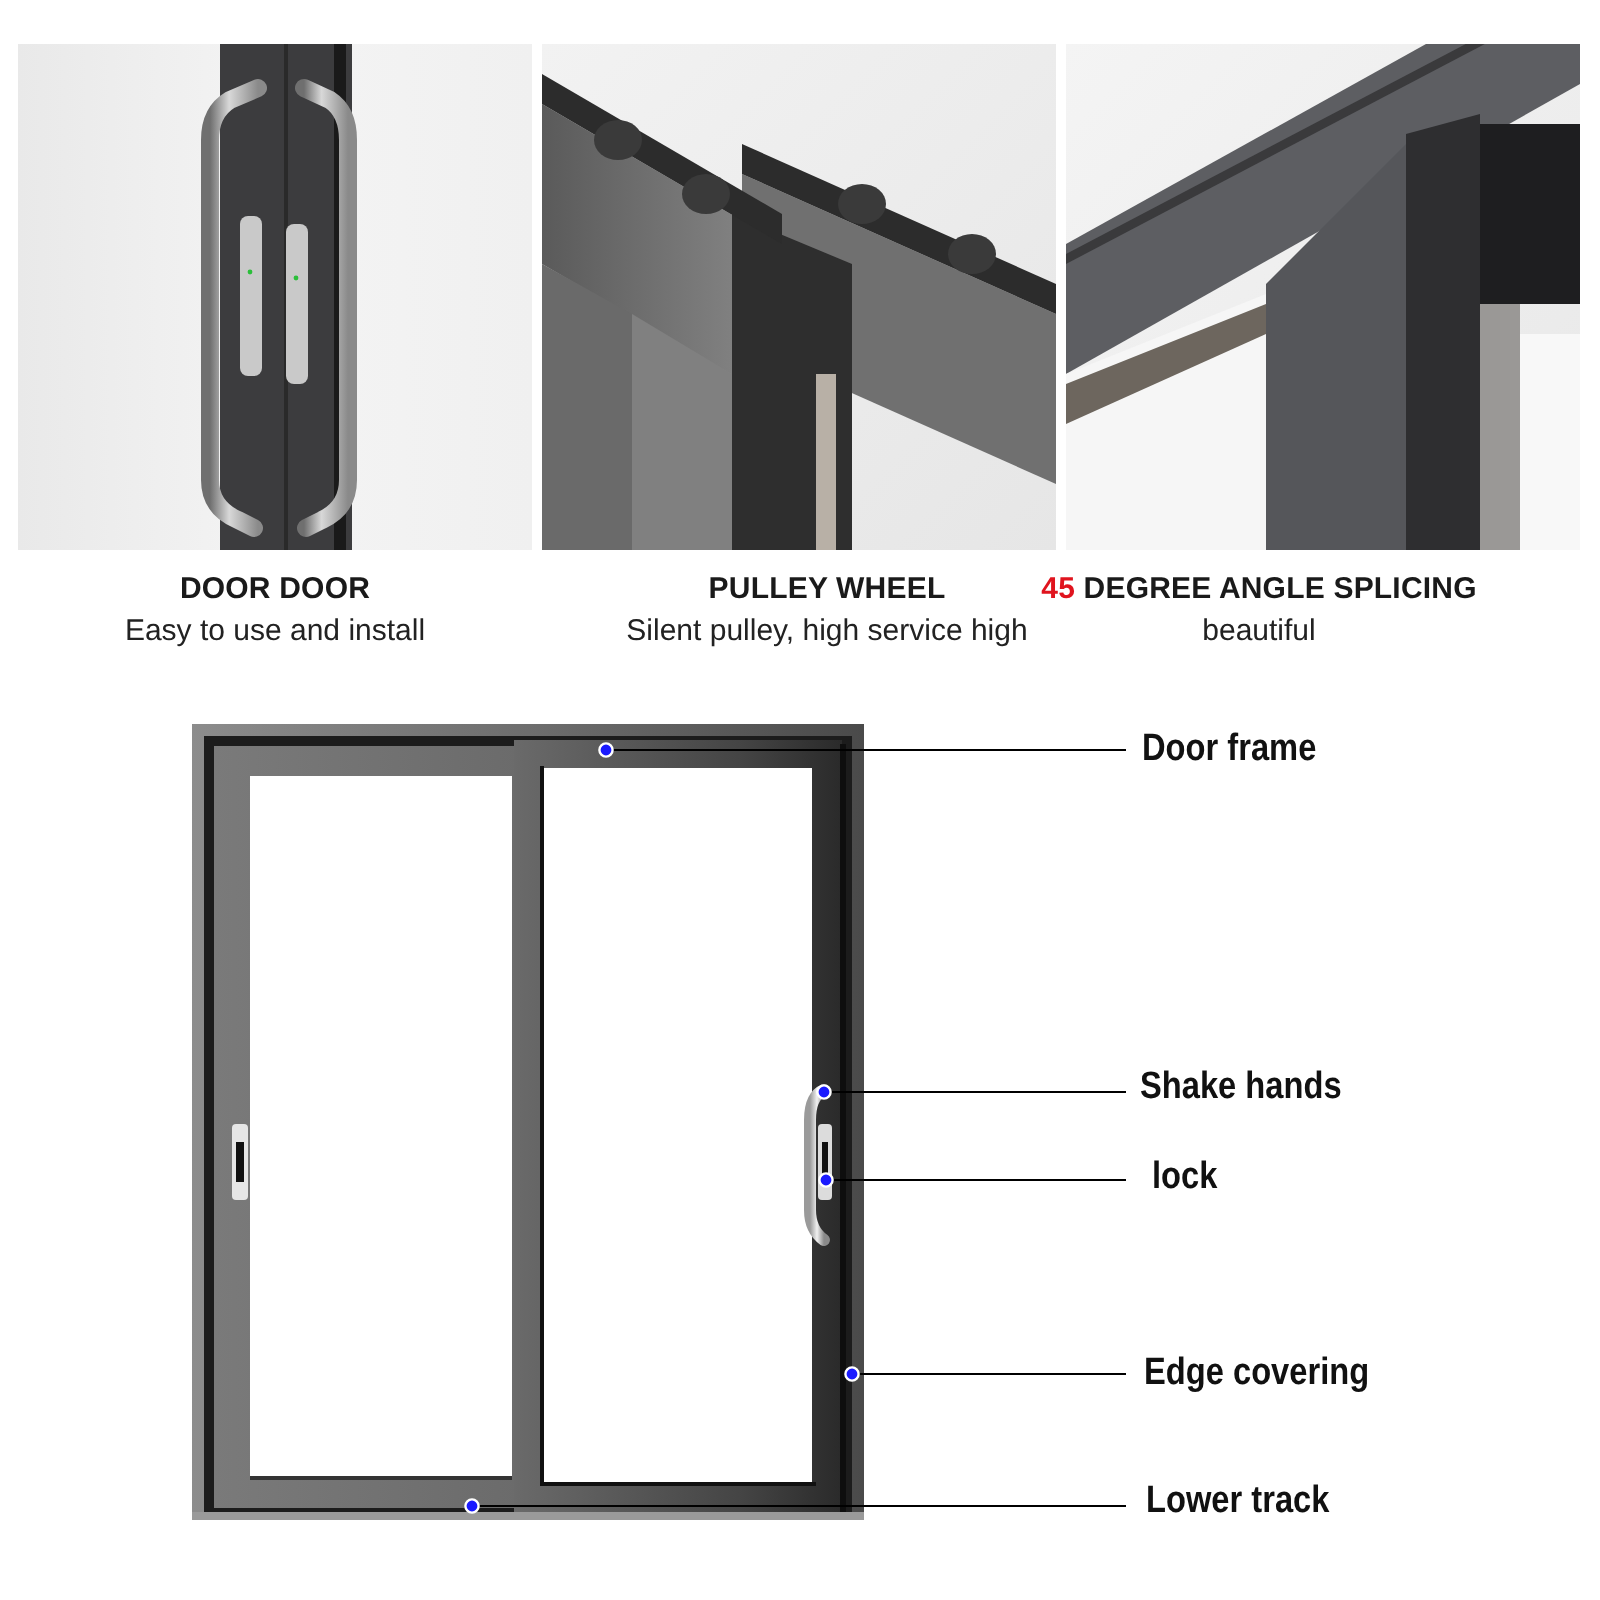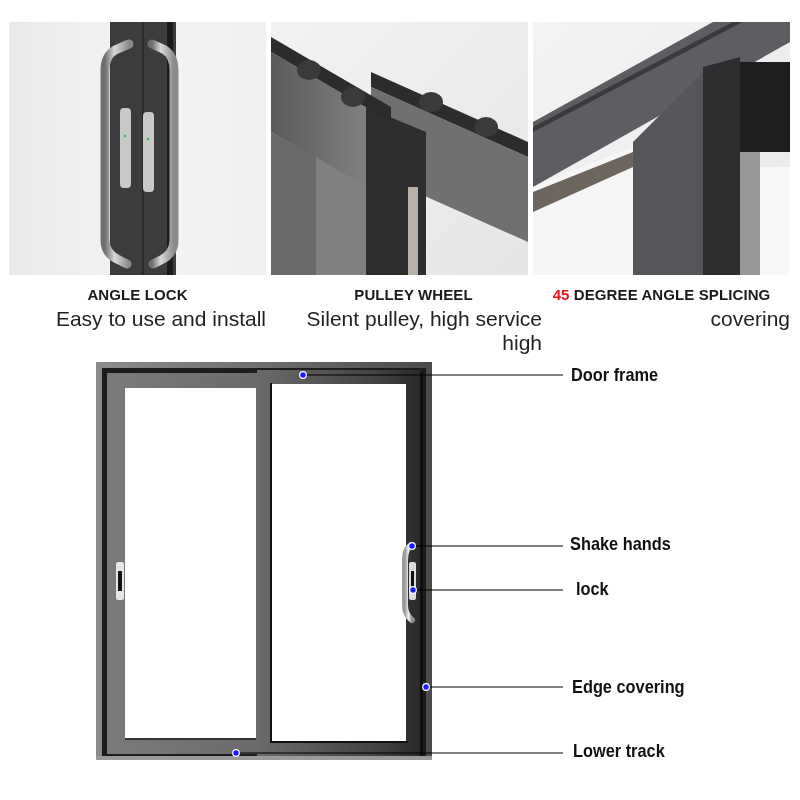--- a/index.html
+++ b/index.html
@@ -3,21 +3,21 @@
 <meta charset="utf-8">
 <style>
   html, body { margin:0; padding:0; }
   body { width:800px; height:800px; background:#ffffff; position:relative; overflow:hidden;
          font-family:"Liberation Sans", sans-serif; }
   .photo { position:absolute; top:22px; height:253px; overflow:hidden; }
   .photo svg { display:block; }
   .caption { position:absolute; top:286px; text-align:center; }
   .cap-title { font-weight:bold; font-size:15px; color:#1a1a1a; letter-spacing:0.1px; }
   .cap-title .red { color:#e0141e; }
-  .cap-sub { font-size:21px; color:#222; margin-top:4px;text-align:right; }
+  .cap-sub { font-size:15px; color:#222; margin-top:4px; }
   .diagram { position:absolute; left:0; top:0; width:800px; height:800px; }
   .label { position:absolute; font-family:"Liberation Sans", sans-serif; font-weight:bold;
            font-size:19px; color:#111; transform:scaleX(0.86); transform-origin:left center; white-space:nowrap; }
 </style>
 </head>
 <body>
 
 <div class="photo" style="left:9px; width:257px;">
   <svg width="257" height="253" viewBox="0 0 257 253">
     <defs>
@@ -88,30 +88,30 @@
     <polygon points="0,170 100,130 100,145 0,190" fill="#6d665e"></polygon>
     <polygon points="100,120 170,50 170,253 100,253" fill="#55565a"></polygon>
     <polygon points="170,45 207,35 207,253 170,253" fill="#2e2e30"></polygon>
     <rect x="207" y="40" width="50" height="90" fill="#1e1e20"></rect>
     <rect x="207" y="130" width="20" height="123" fill="#9a9896"></rect>
     <rect x="227" y="145" width="30" height="108" fill="#f8f8f8"></rect>
   </svg>
 </div>
 
 <div class="caption" style="left:9px; width:257px;">
-  <div class="cap-title"><span class="red"></span><span>ANGLE LOCK</span></div>
+  <div class="cap-title"><span class="red"></span><span>DOOR DOOR</span></div>
   <div class="cap-sub">Easy to use and install</div>
 </div>
 <div class="caption" style="left:285px; width:257px;">
   <div class="cap-title"><span class="red"></span><span>PULLEY WHEEL</span></div>
   <div class="cap-sub">Silent pulley, high service high</div>
 </div>
-<div class="caption" style="left:533px; width:257px;">
+<div class="caption" style="left:501px; width:257px;">
   <div class="cap-title"><span class="red">45</span><span> DEGREE ANGLE SPLICING</span></div>
-  <div class="cap-sub">covering</div>
+  <div class="cap-sub">beautiful</div>
 </div>
 
 <svg class="diagram" width="800" height="800" viewBox="0 0 800 800">
   <defs>
     <linearGradient id="frameGrad" x1="0" y1="0" x2="1" y2="0">
       <stop offset="0" stop-color="#8c8c8c"></stop>
         <stop offset="0.5" stop-color="#6e6e6e"></stop>
         <stop offset="1" stop-color="#4a4a4a"></stop>
     </linearGradient>
     <linearGradient id="sashL" x1="0" y1="0" x2="1" y2="0">

